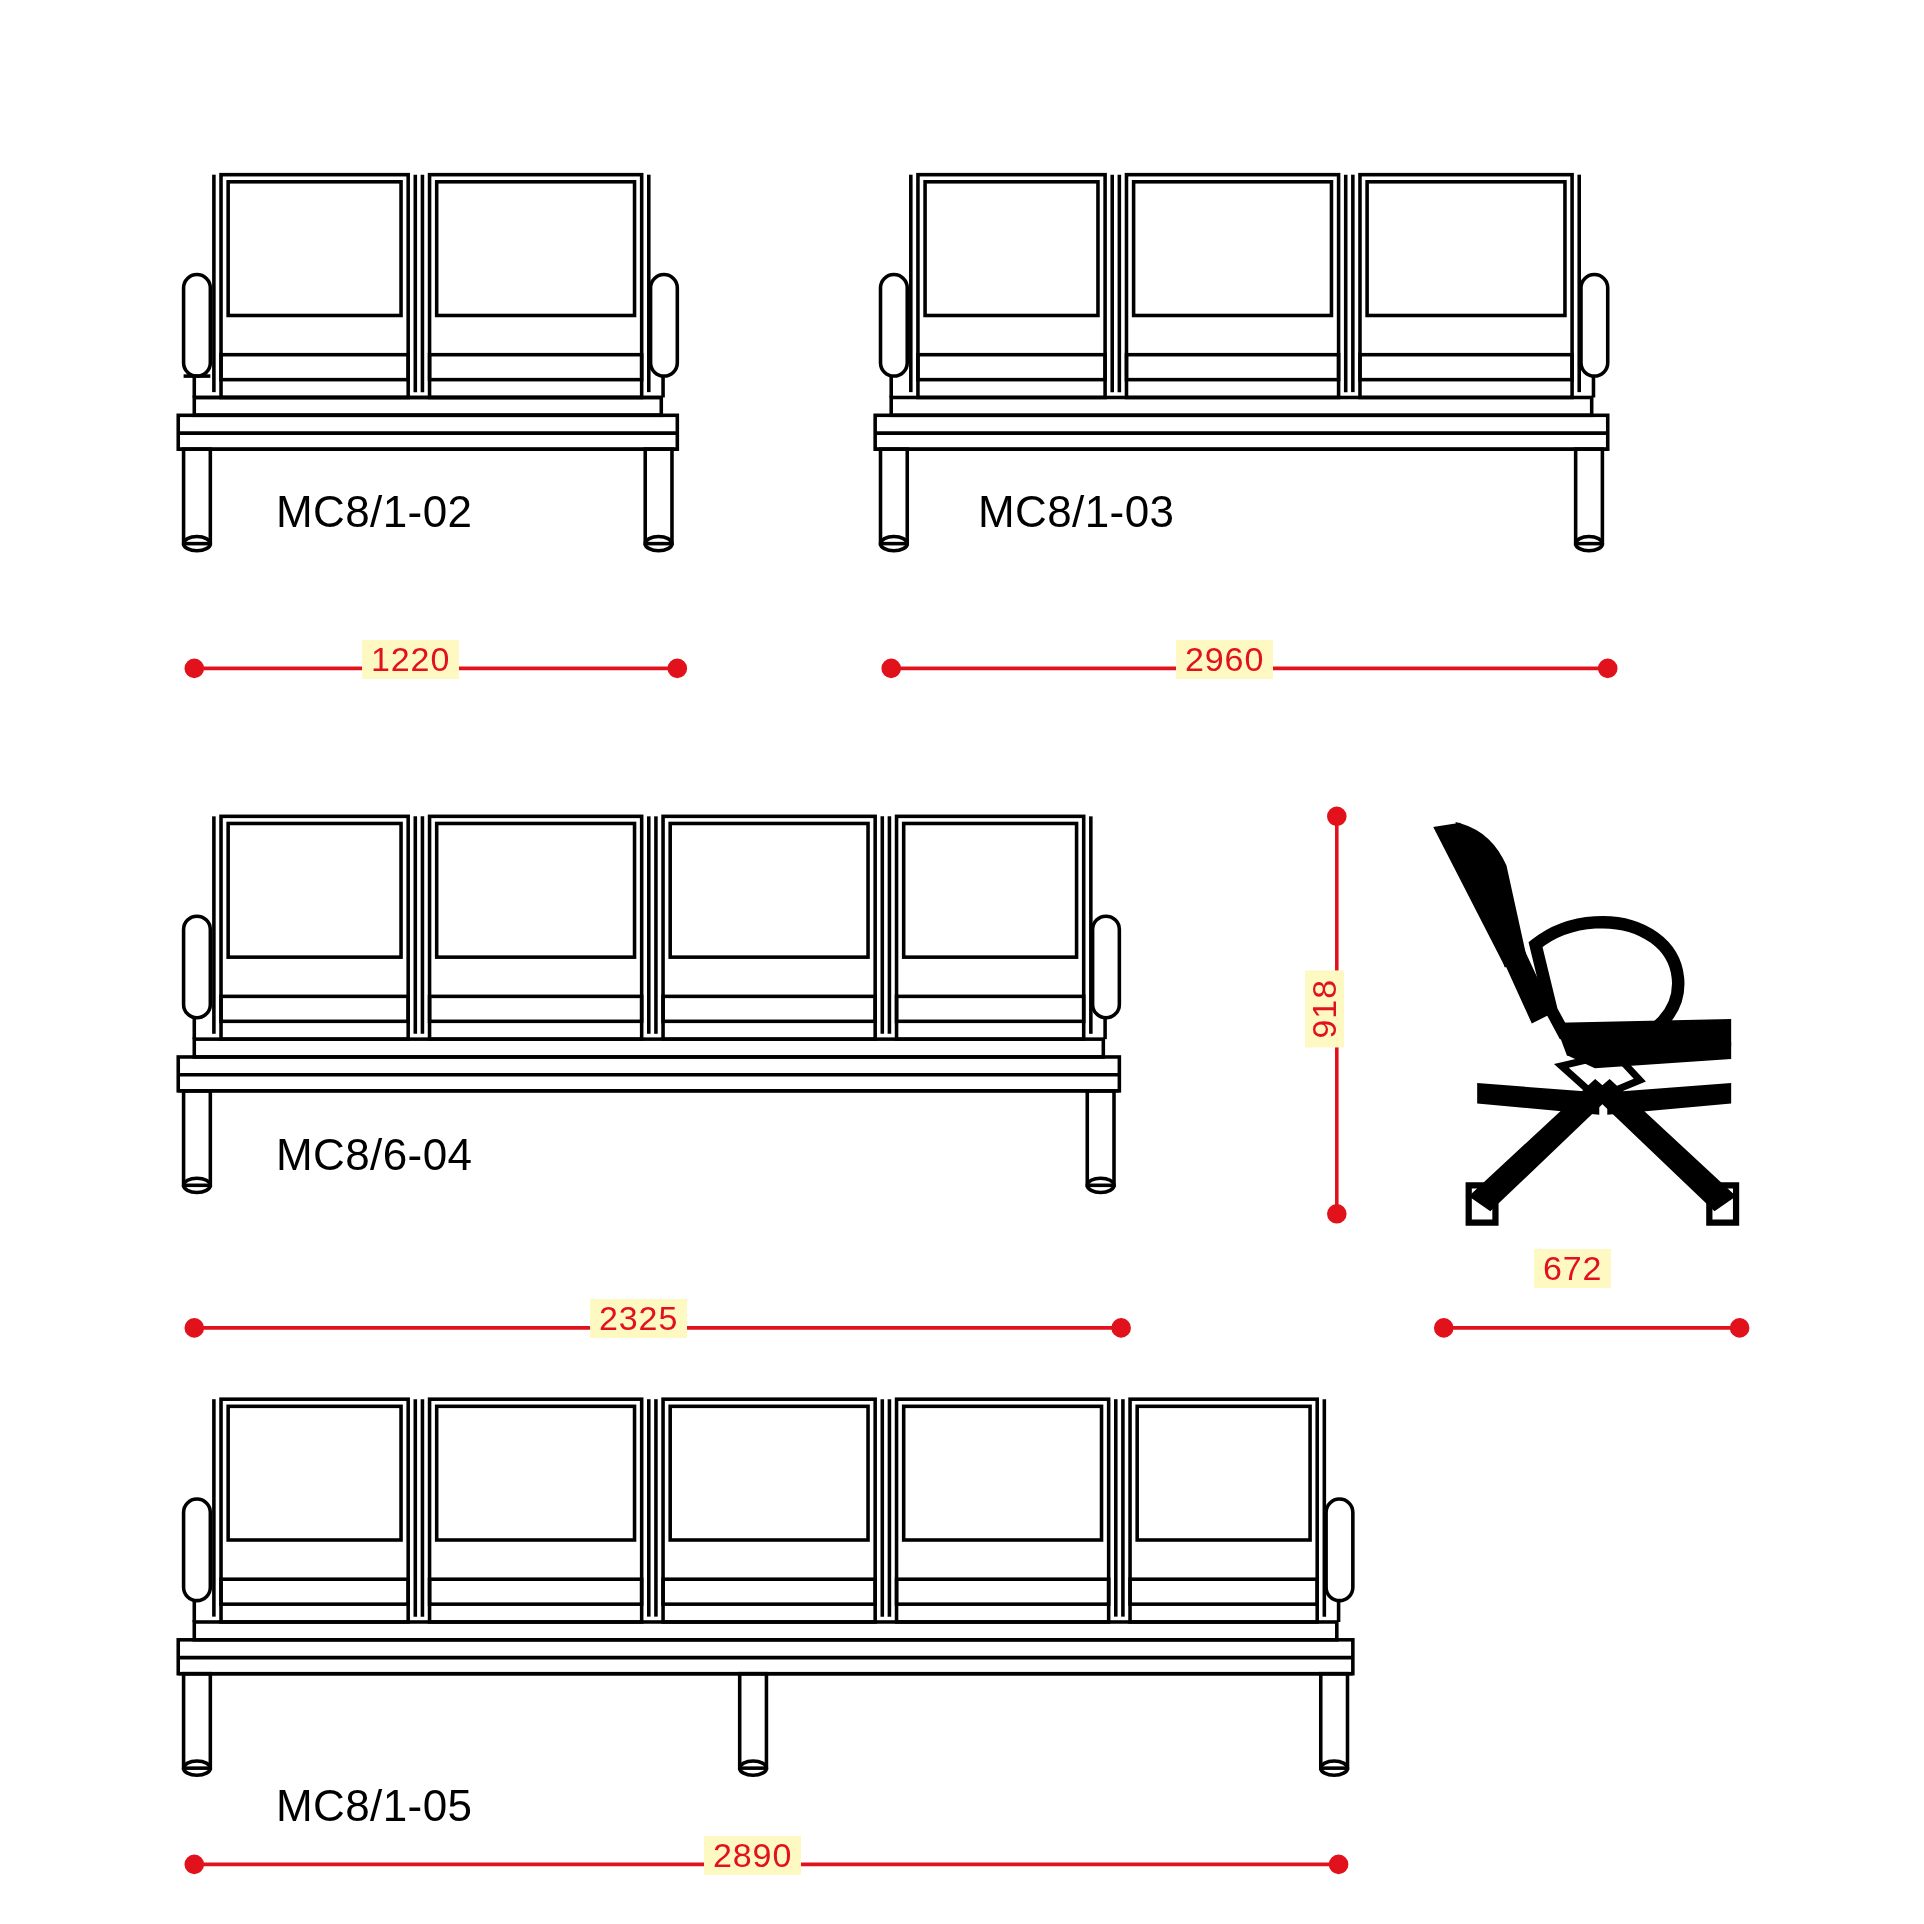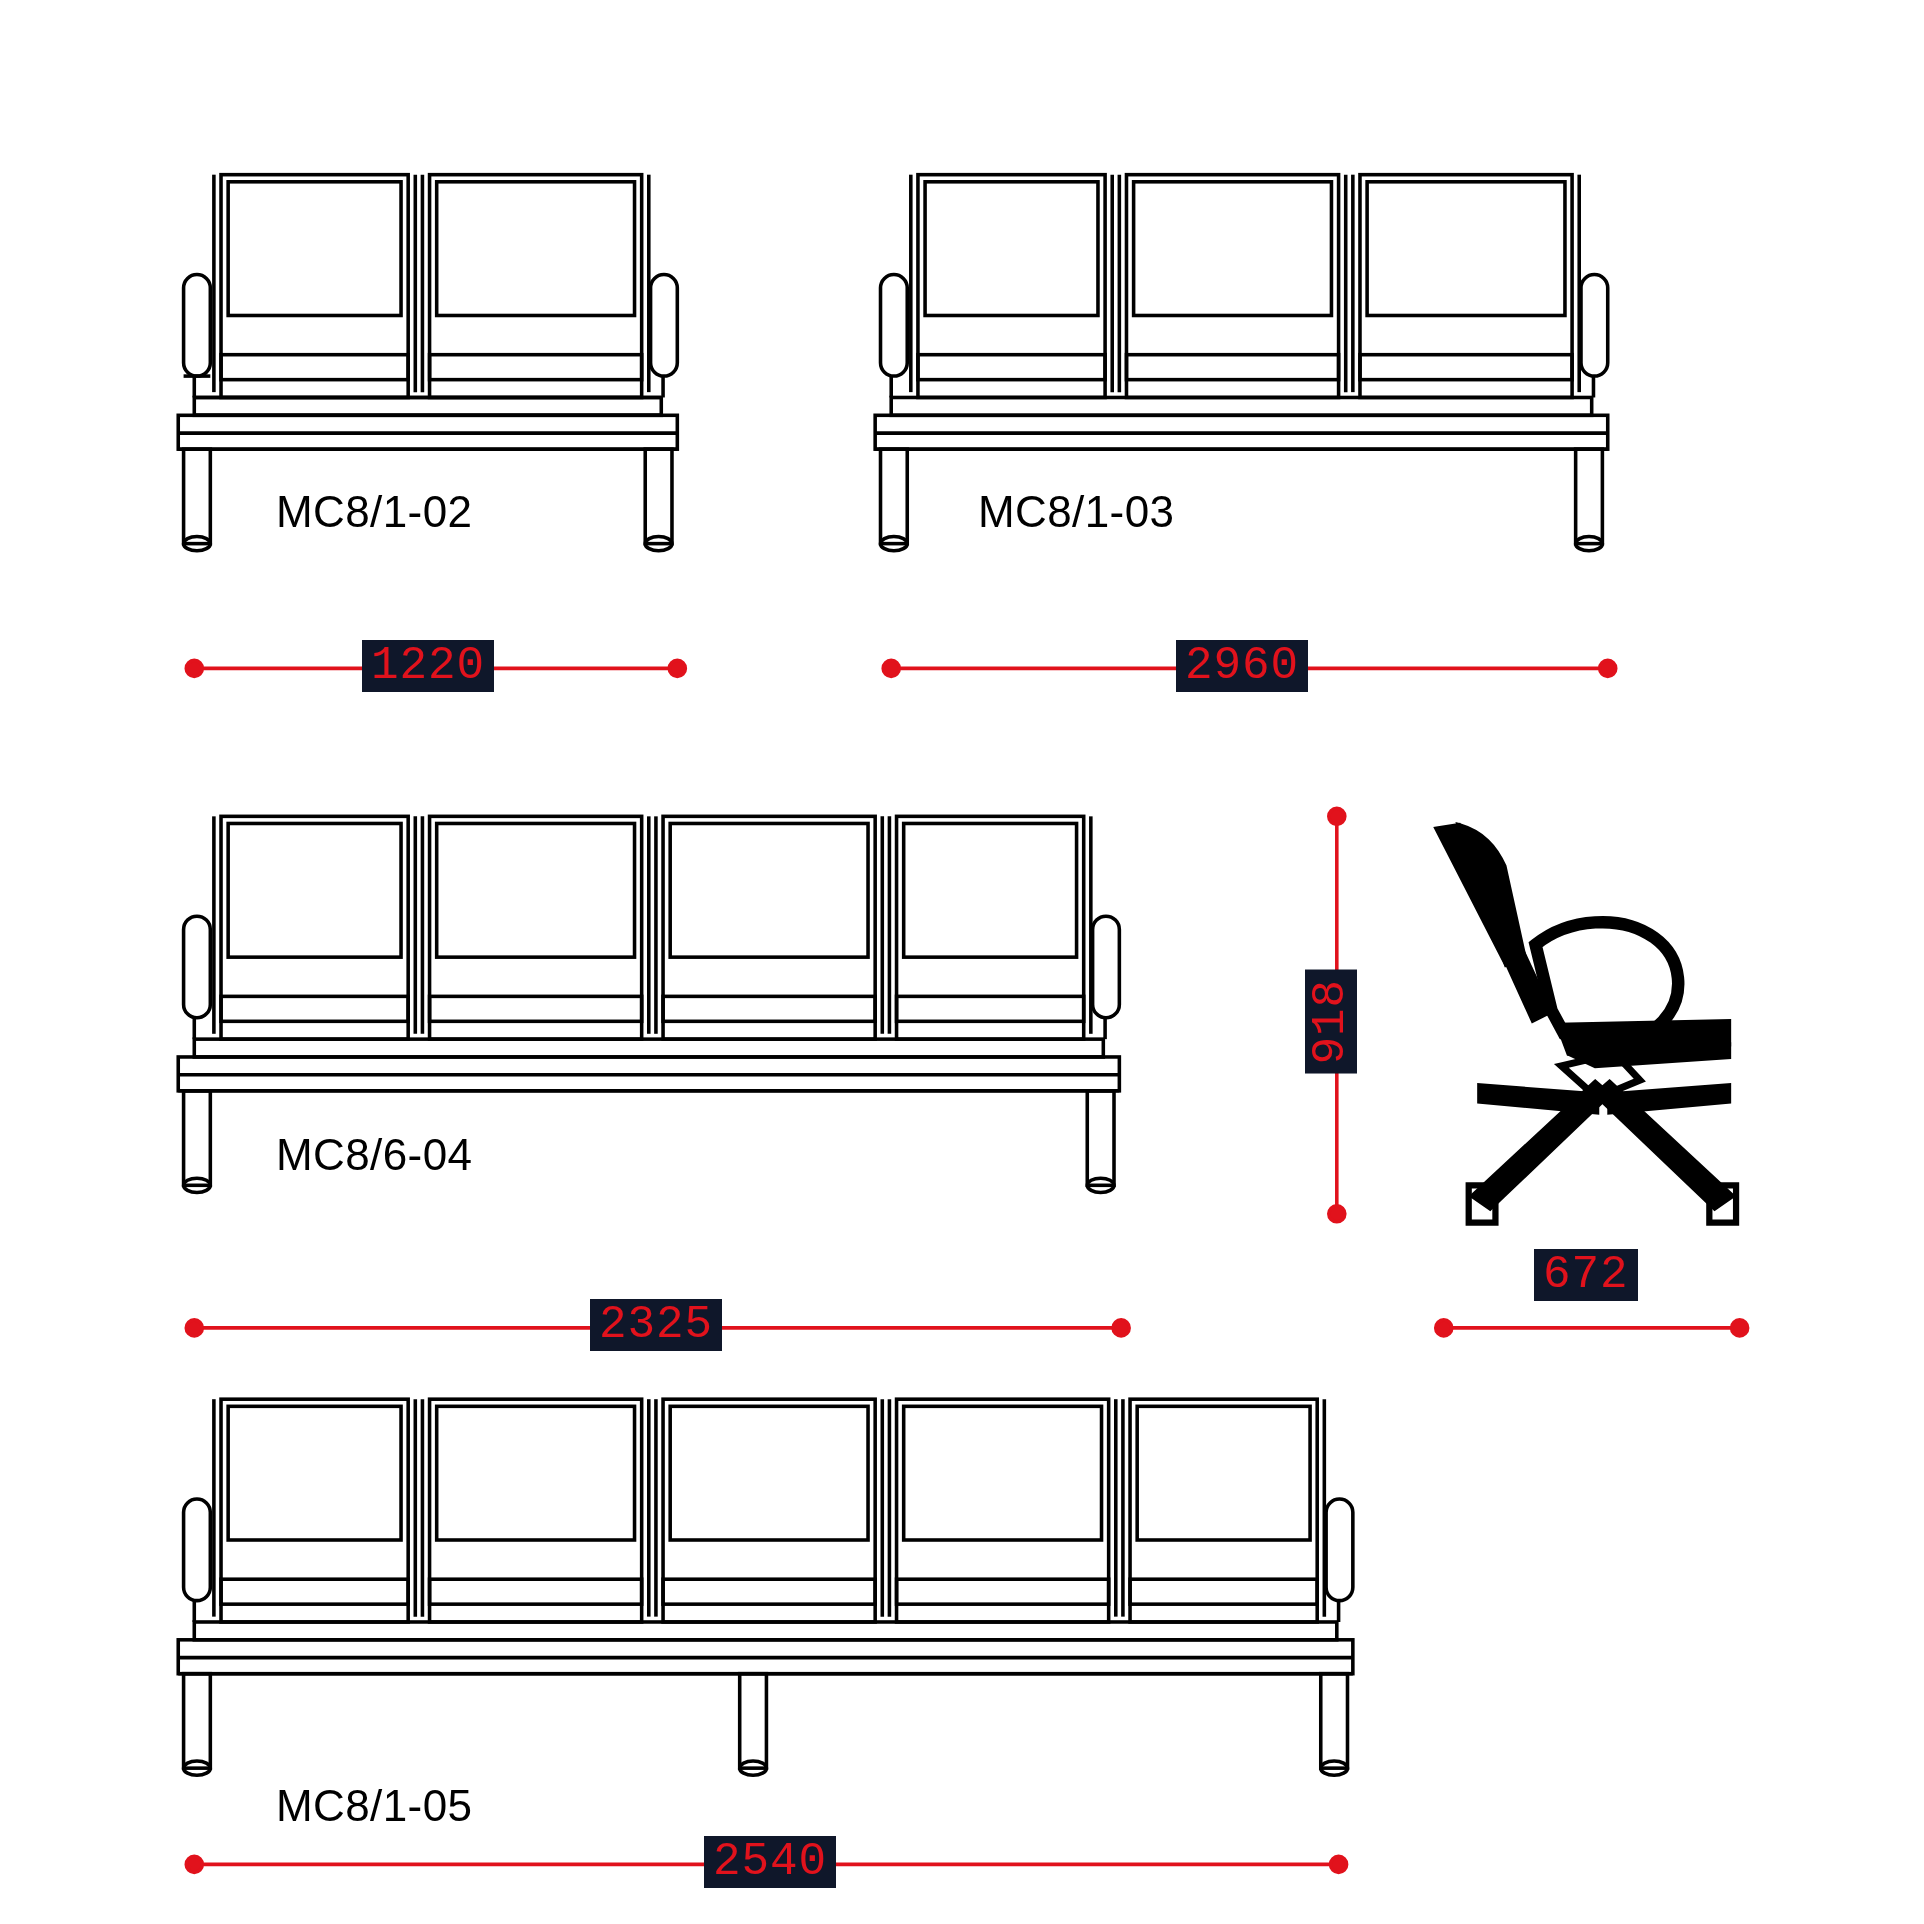--- a/index.html
+++ b/index.html
@@ -31,25 +31,25 @@
     position: absolute;
     color: #000000;
     font-size: 44px;
     font-family: "Liberation Sans", sans-serif;
     white-space: nowrap;
     letter-spacing: 0.4px;
   }
   .dim-label {
     position: absolute;
     color: #e1121c;
-    font-size: 46px;
-    font-family: Liberation Mono, monospace;
+    font-size: 34px;
+    font-family: Liberation Sans, sans-serif;
     white-space: nowrap;
     letter-spacing: 0.9px;
-    background: #0f172a;
+    background: #fef9c3;
     padding: 0 9px;
   }
   .dim-label.vertical {
     writing-mode: vertical-rl;
     transform: rotate(180deg);
     padding: 9px 0;
   }
 </style>
 </head>
 <body>
@@ -278,20 +278,20 @@
   <div class="label" style="left:276px; top:1130px;">MC8/6-04</div>
 
   <div class="label" style="left:276px; top:1769px;margin-top:12px;">MC8/1-05</div>
 
   <div class="dim-label" style="left:362px; top:640px;">1220</div>
 
   <div class="dim-label" style="left:1176px; top:640px;">2960</div>
 
   <div class="dim-label" style="left:590px; top:1299px;">2325</div>
 
-  <div class="dim-label" style="left:704px; top:1836px;">2540</div>
+  <div class="dim-label" style="left:704px; top:1836px;">2890</div>
 
   <div class="dim-label vertical" style="left:1305px; top:970px;">918</div>
 
   <div class="dim-label" style="left:1534px; top:1249px;">672</div>
 
 </div>
 
 
 </body></html>

